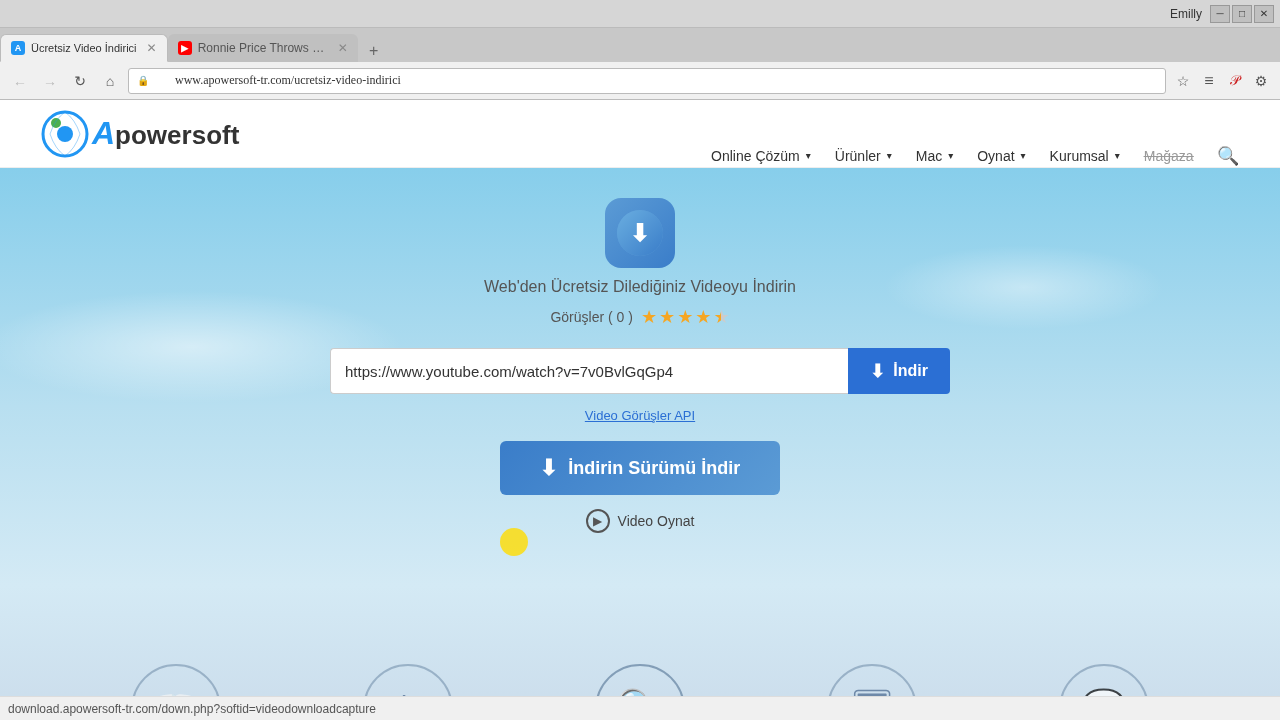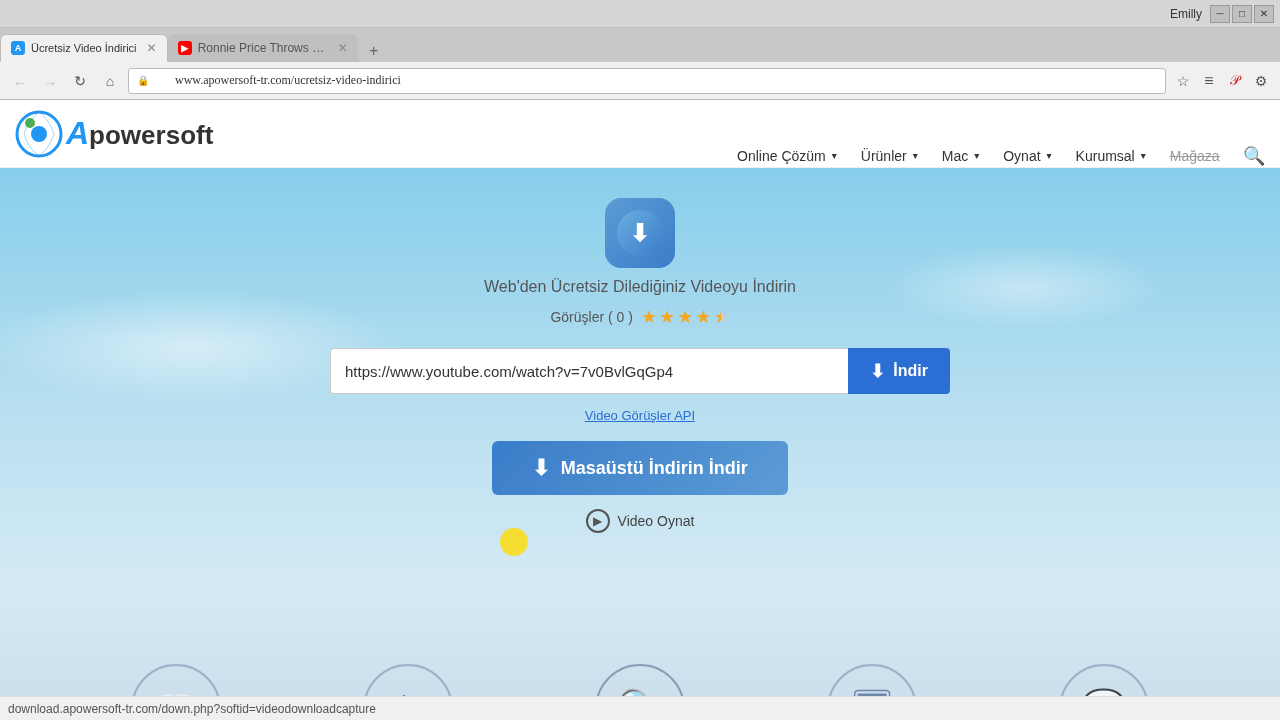--- a/index.html
+++ b/index.html
@@ -190,21 +190,21 @@
         radial-gradient(ellipse 200px 60px at 80% 20%, rgba(255,255,255,0.4) 0%, transparent 70%);
       pointer-events: none;
     }
 
     
     .navbar {
       background: white;
       height: 68px;
       display: flex;
       align-items: center;
-      padding: 0 14px;
+      padding: 0 40px;
       border-bottom: 1px solid #eee;
       position: relative;
       z-index: 10;
     }
 
     .logo {
       display: flex;
       align-items: center;
       gap: 2px;
     }
@@ -588,21 +588,21 @@
         <button class="indir-btn">
           <span style="font-size:18px;">⬇</span>
           <span>İndir</span>
         </button>
       </div>
 
       <a class="api-link">Video Görüşler API</a>
 
       <button class="desktop-btn">
         <span style="font-size:22px;">⬇</span>
-        <span>Masaüstü İndirin İndir</span>
+        <span>İndirin Sürümü İndir</span>
       </button>
 
       <div class="video-play-row">
         <div class="play-icon-circle">▶</div>
         <span>Video Oynat</span>
       </div>
     </div>
 
     <div class="bottom-icons">
       <div class="bottom-icon-item">

